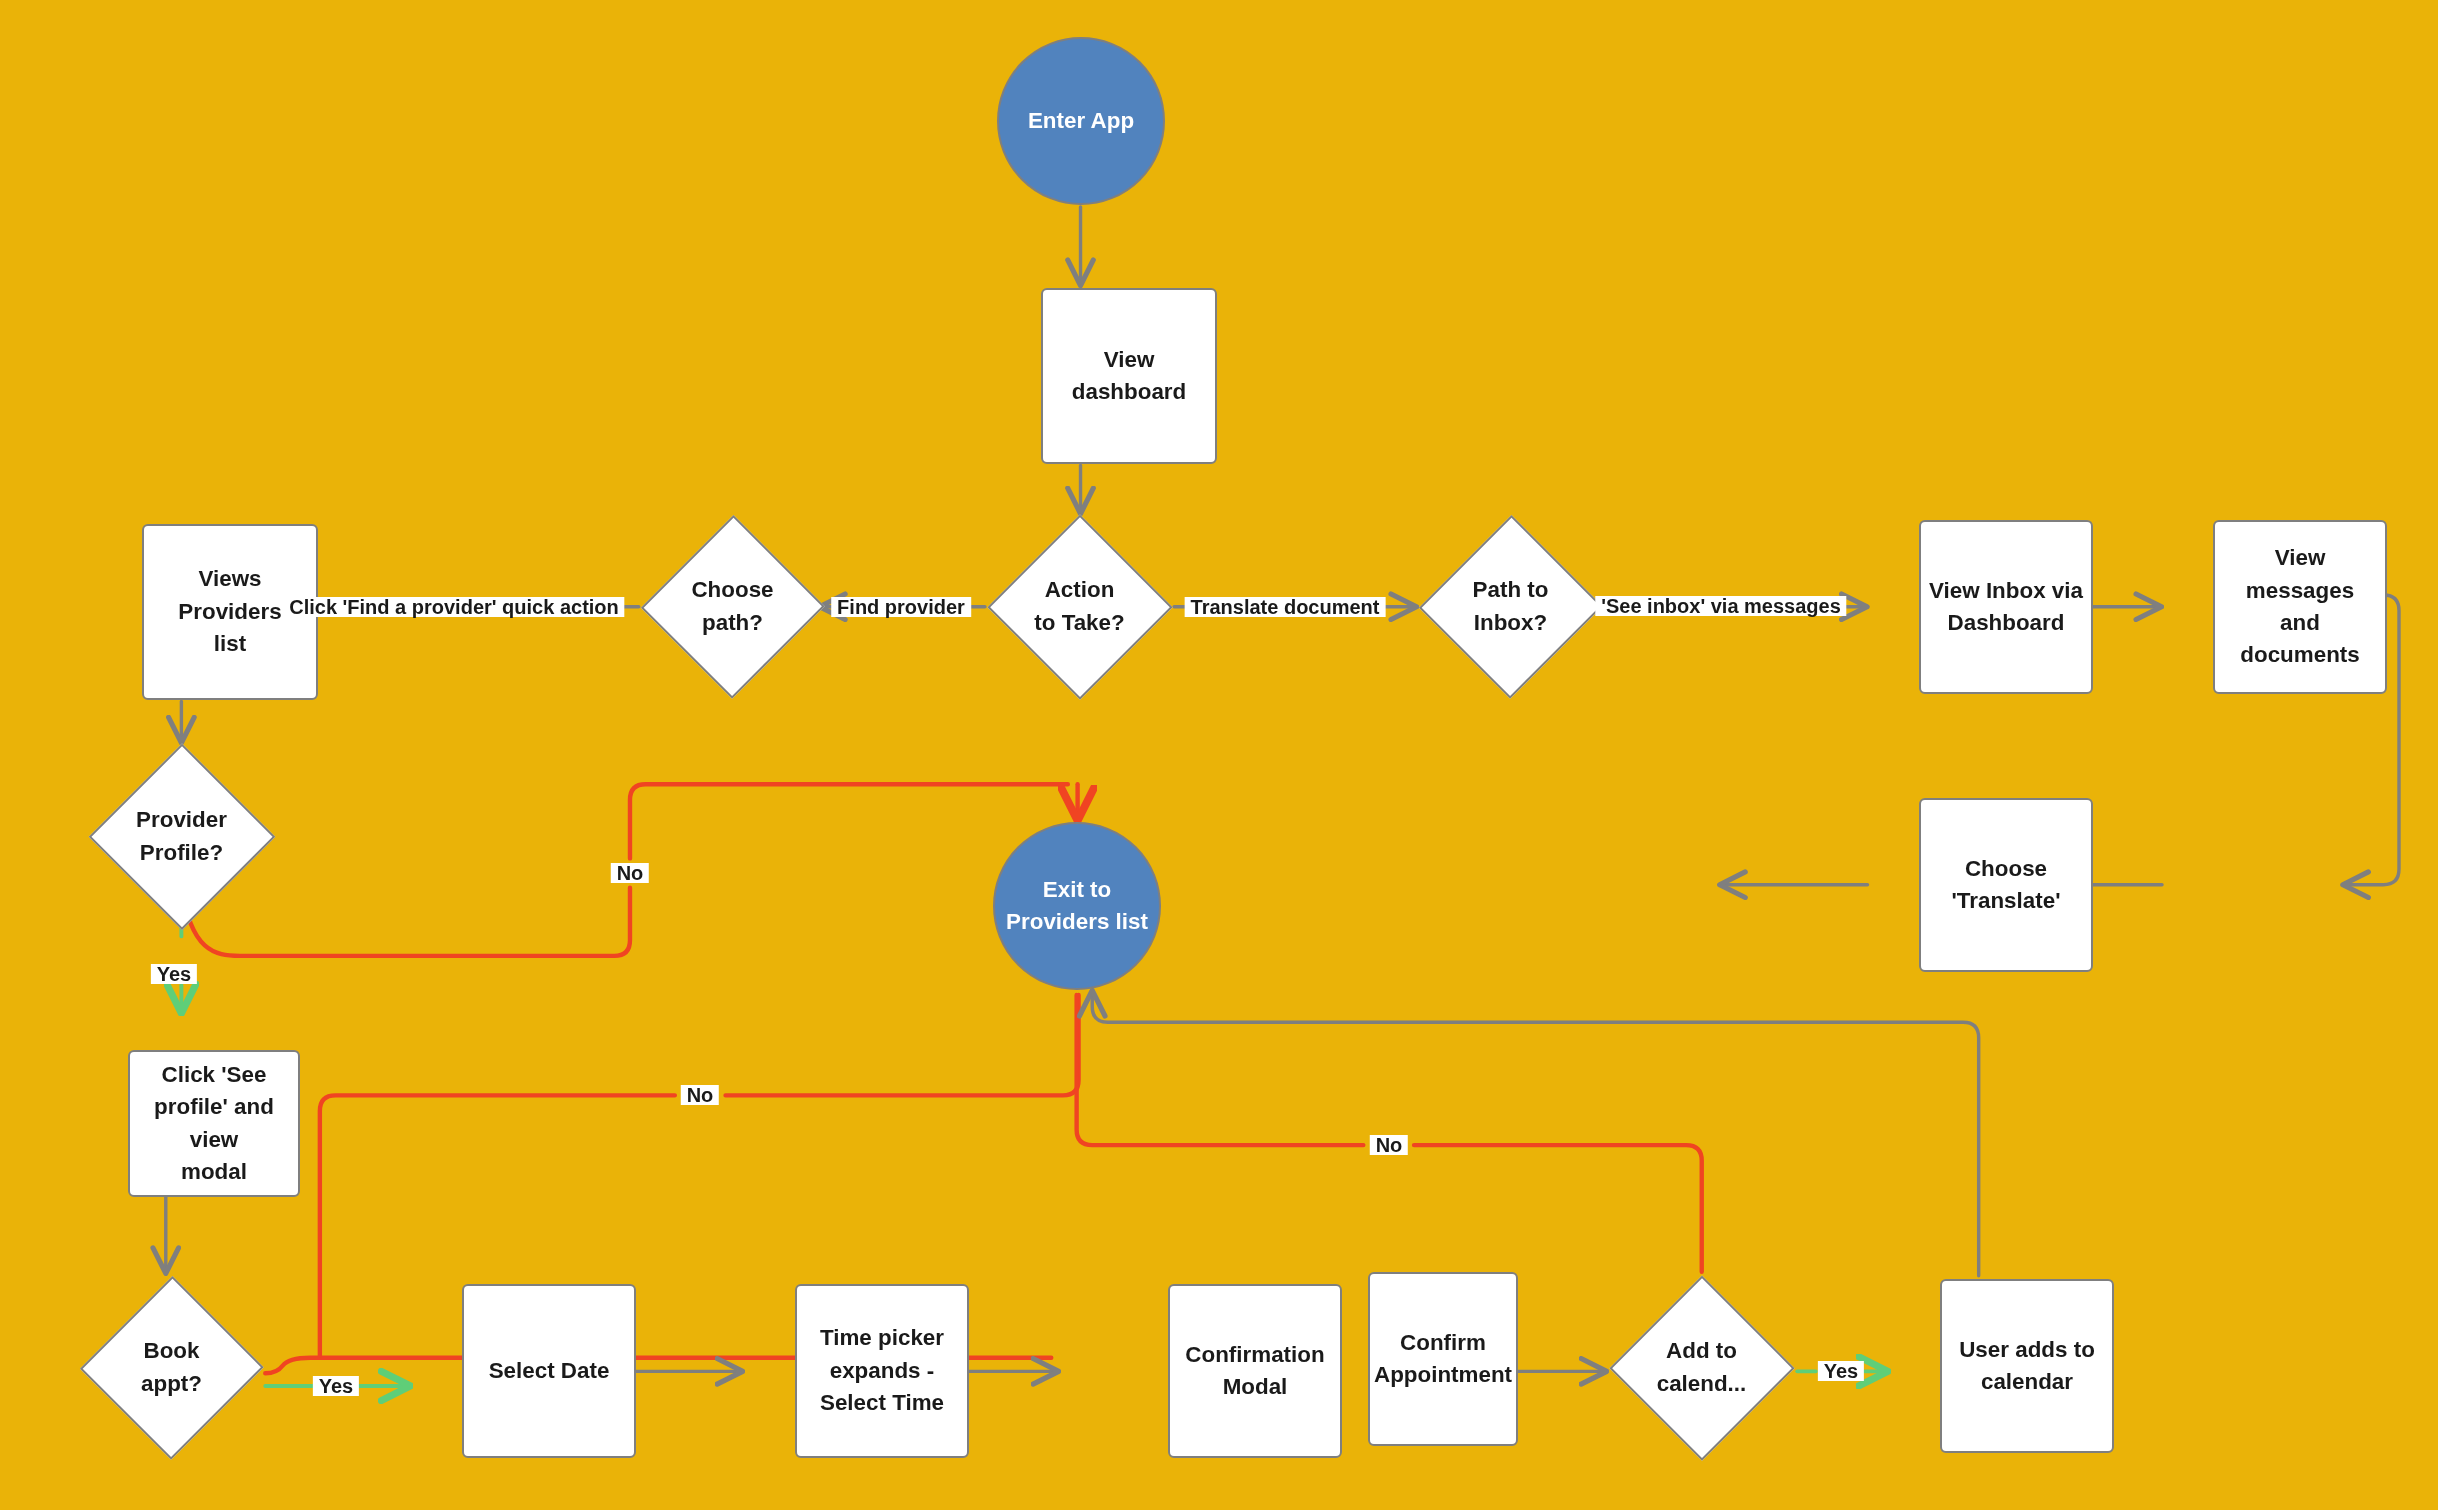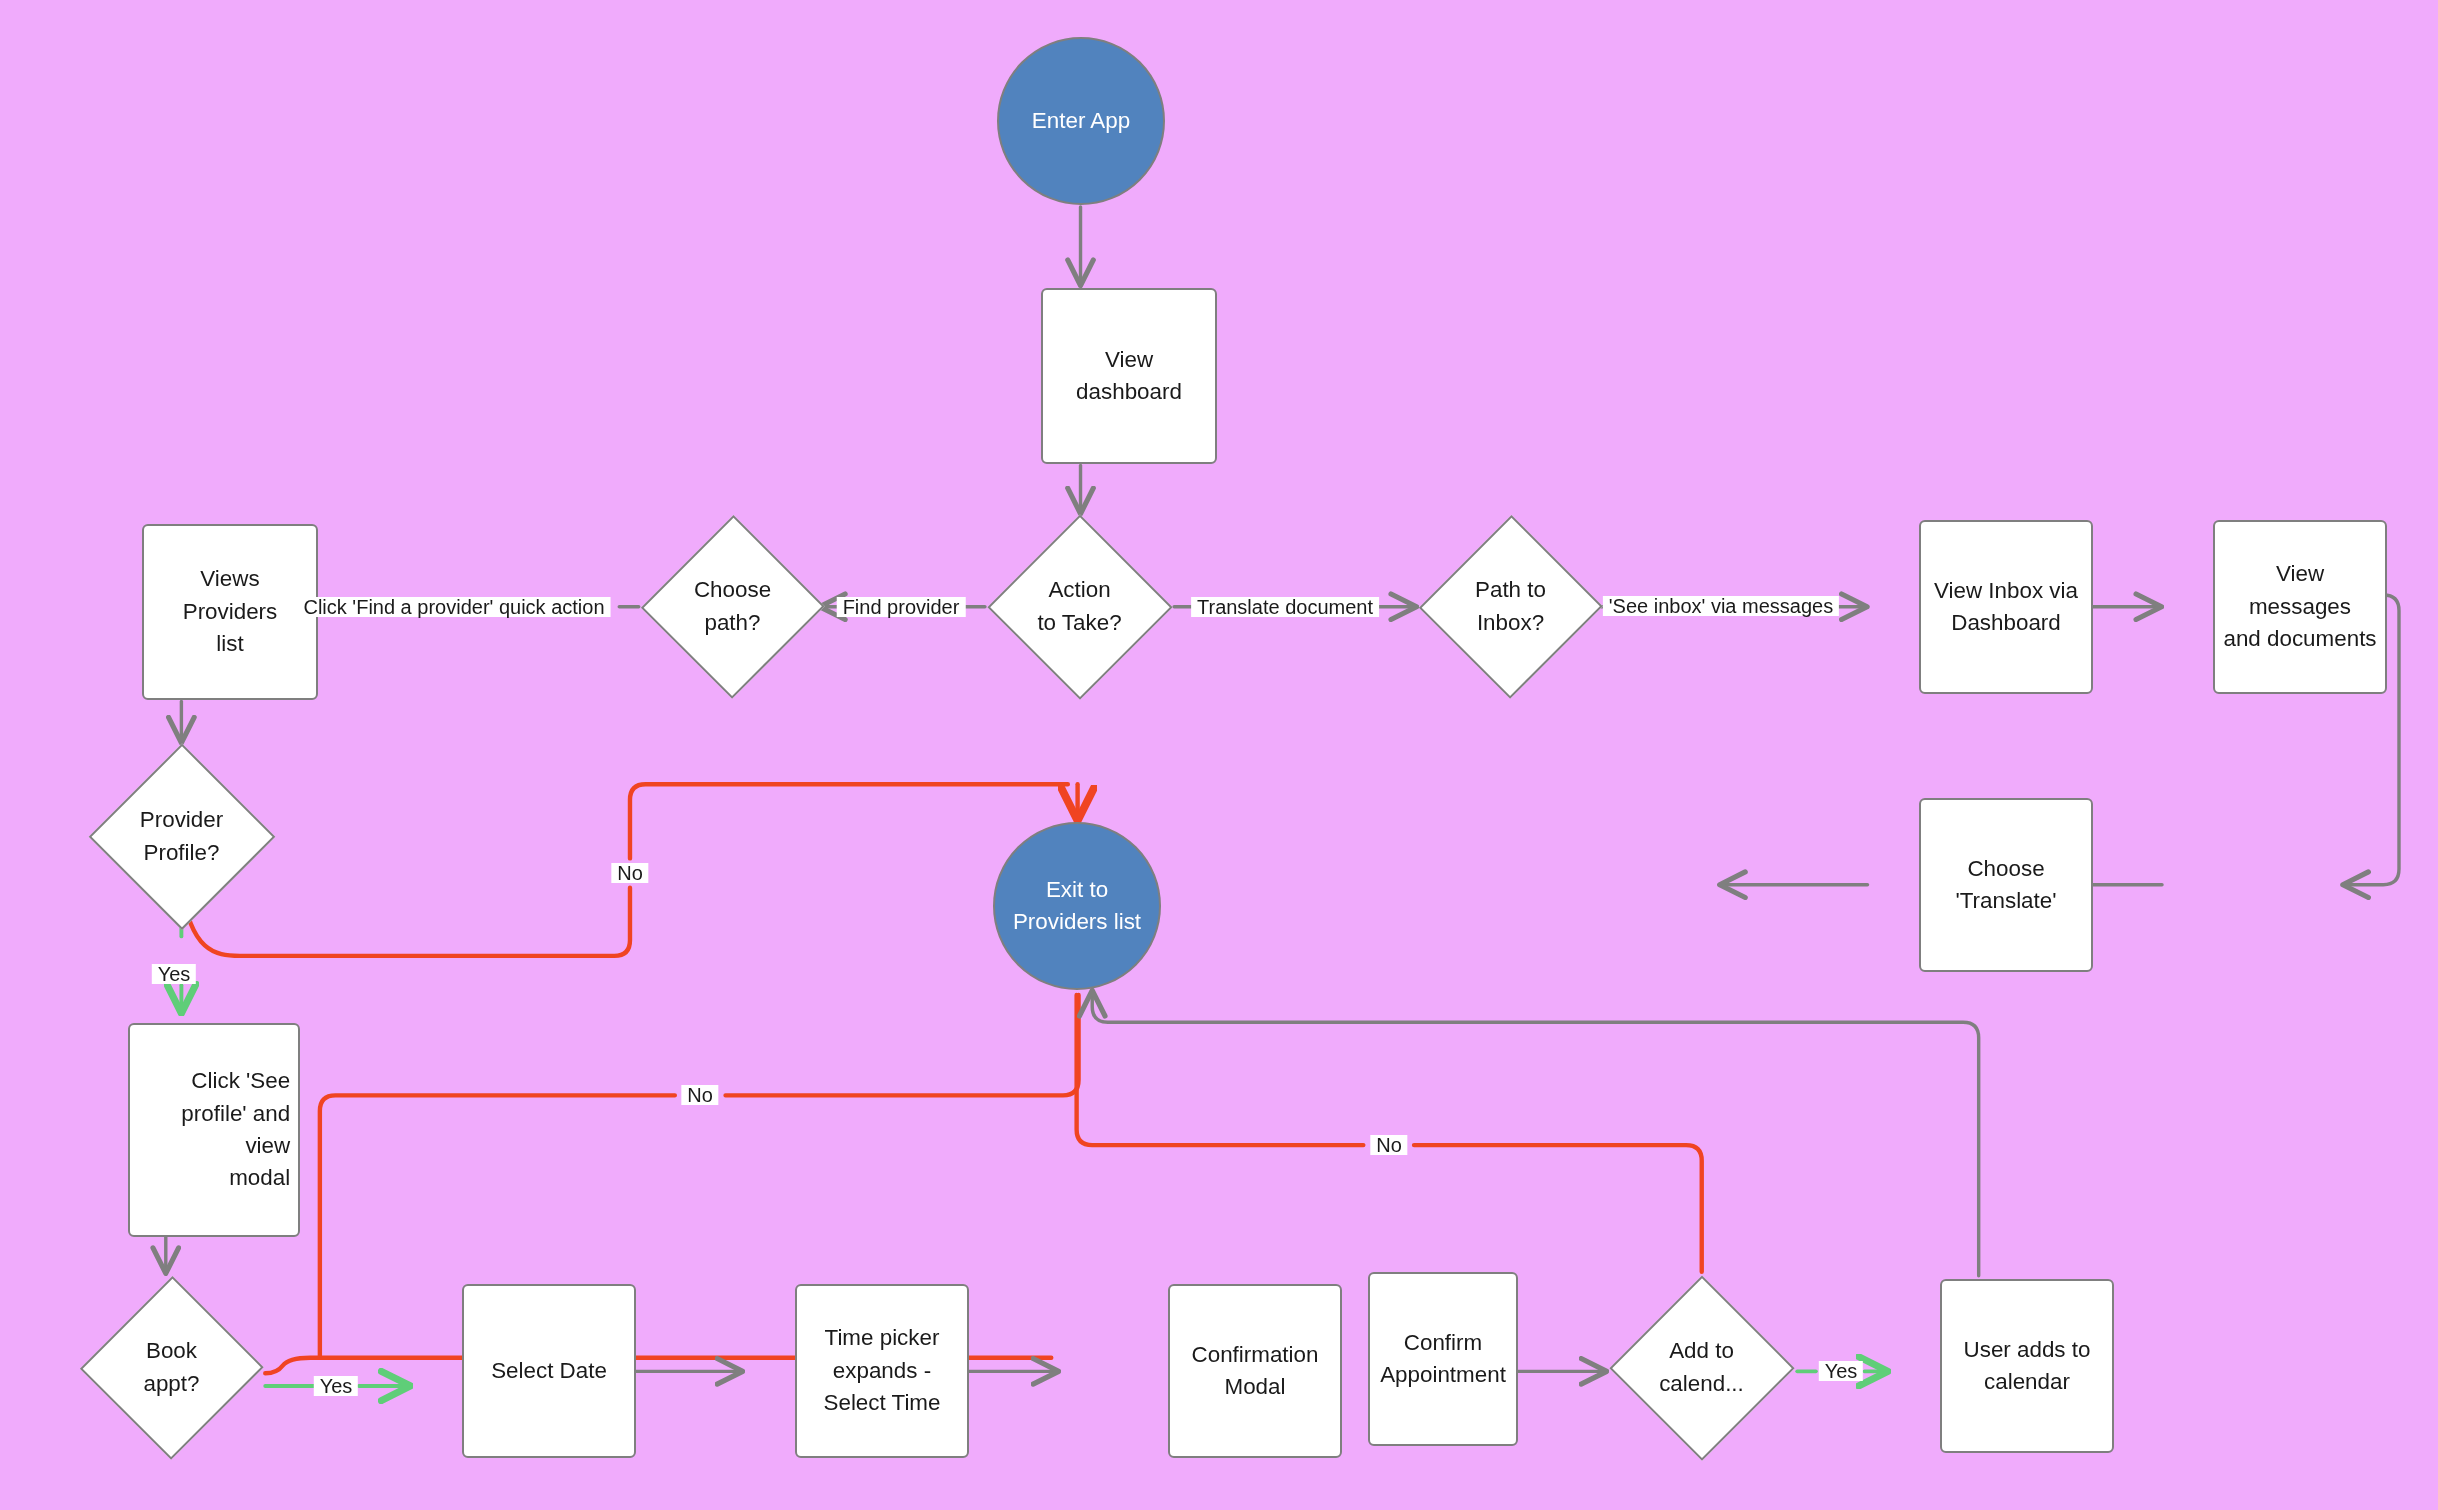--- a/index.html
+++ b/index.html
@@ -10,21 +10,22 @@
   body {
     font-family: "Liberation Sans", sans-serif;
     width: 2438px;
     height: 1511px;
     overflow: hidden;
   }
   #canvas {
     position: relative;
     width: 2438px;
     height: 1511px;
-    background: #f0abfc;
+    background: #eab308;
+    font-weight: bold;
   }
   #edges {
     position: absolute;
     left: 0;
     top: 0;
     width: 2438px;
     height: 1511px;
     pointer-events: none;
   }
   .node {
@@ -196,21 +197,21 @@
     <span class="lbl">Views Providers
 list</span>
   </div>
 
   <div class="node n-decision" style="left:88px;top:743px;width:187px;height:187px;">
     <span class="dia"></span>
     <span class="lbl">Provider
 Profile?</span>
   </div>
 
-  <div class="node n-process" style="left:80px;top:1023px;width:172px;height:214px;text-align:right;">
+  <div class="node n-process" style="left:80px;top:1050px;width:172px;height:147px;">
     <span class="lbl">Click 'See
 profile' and view
 modal</span>
   </div>
 
   <div class="node n-decision" style="left:80px;top:1275px;width:183px;height:185px;">
     <span class="dia"></span>
     <span class="lbl">Book
 appt?</span>
   </div>

